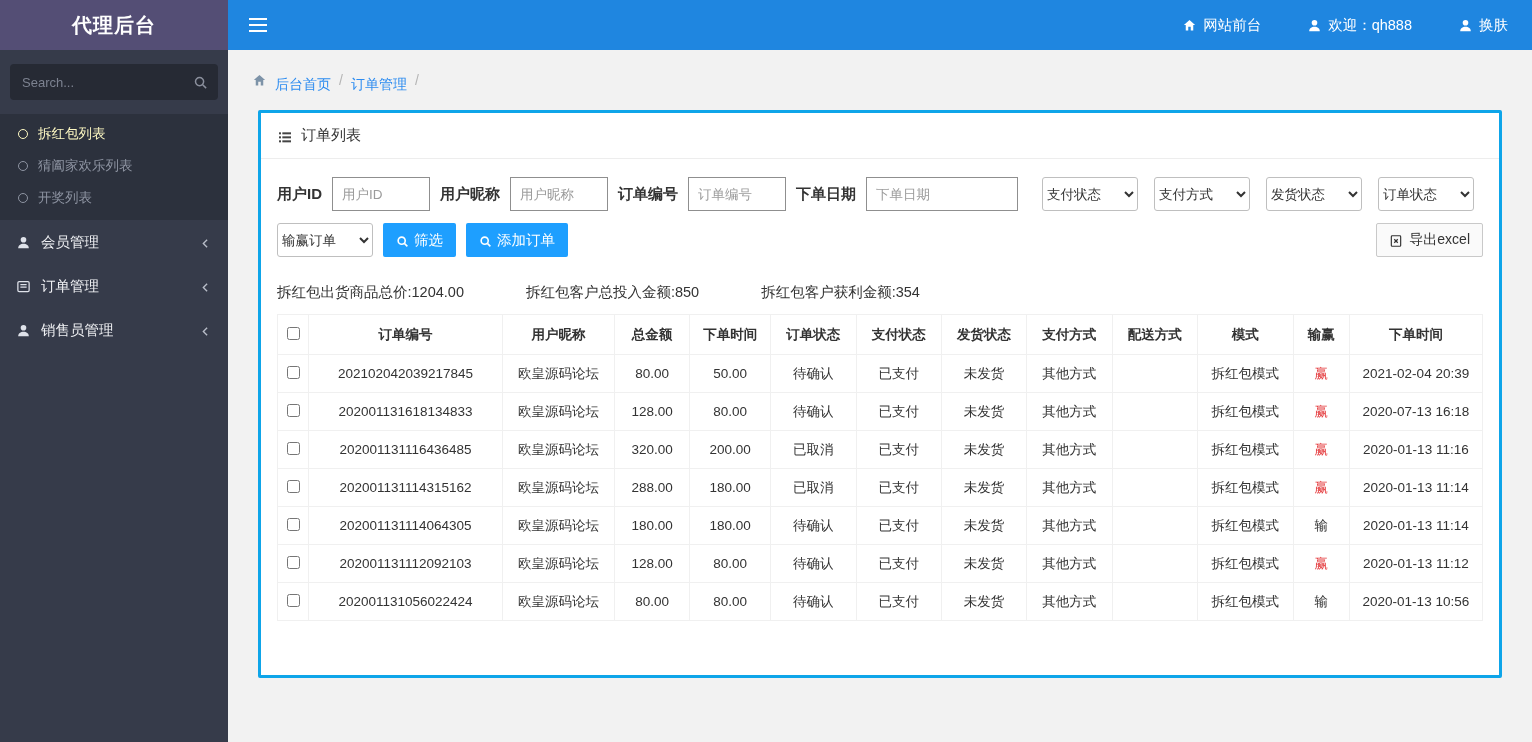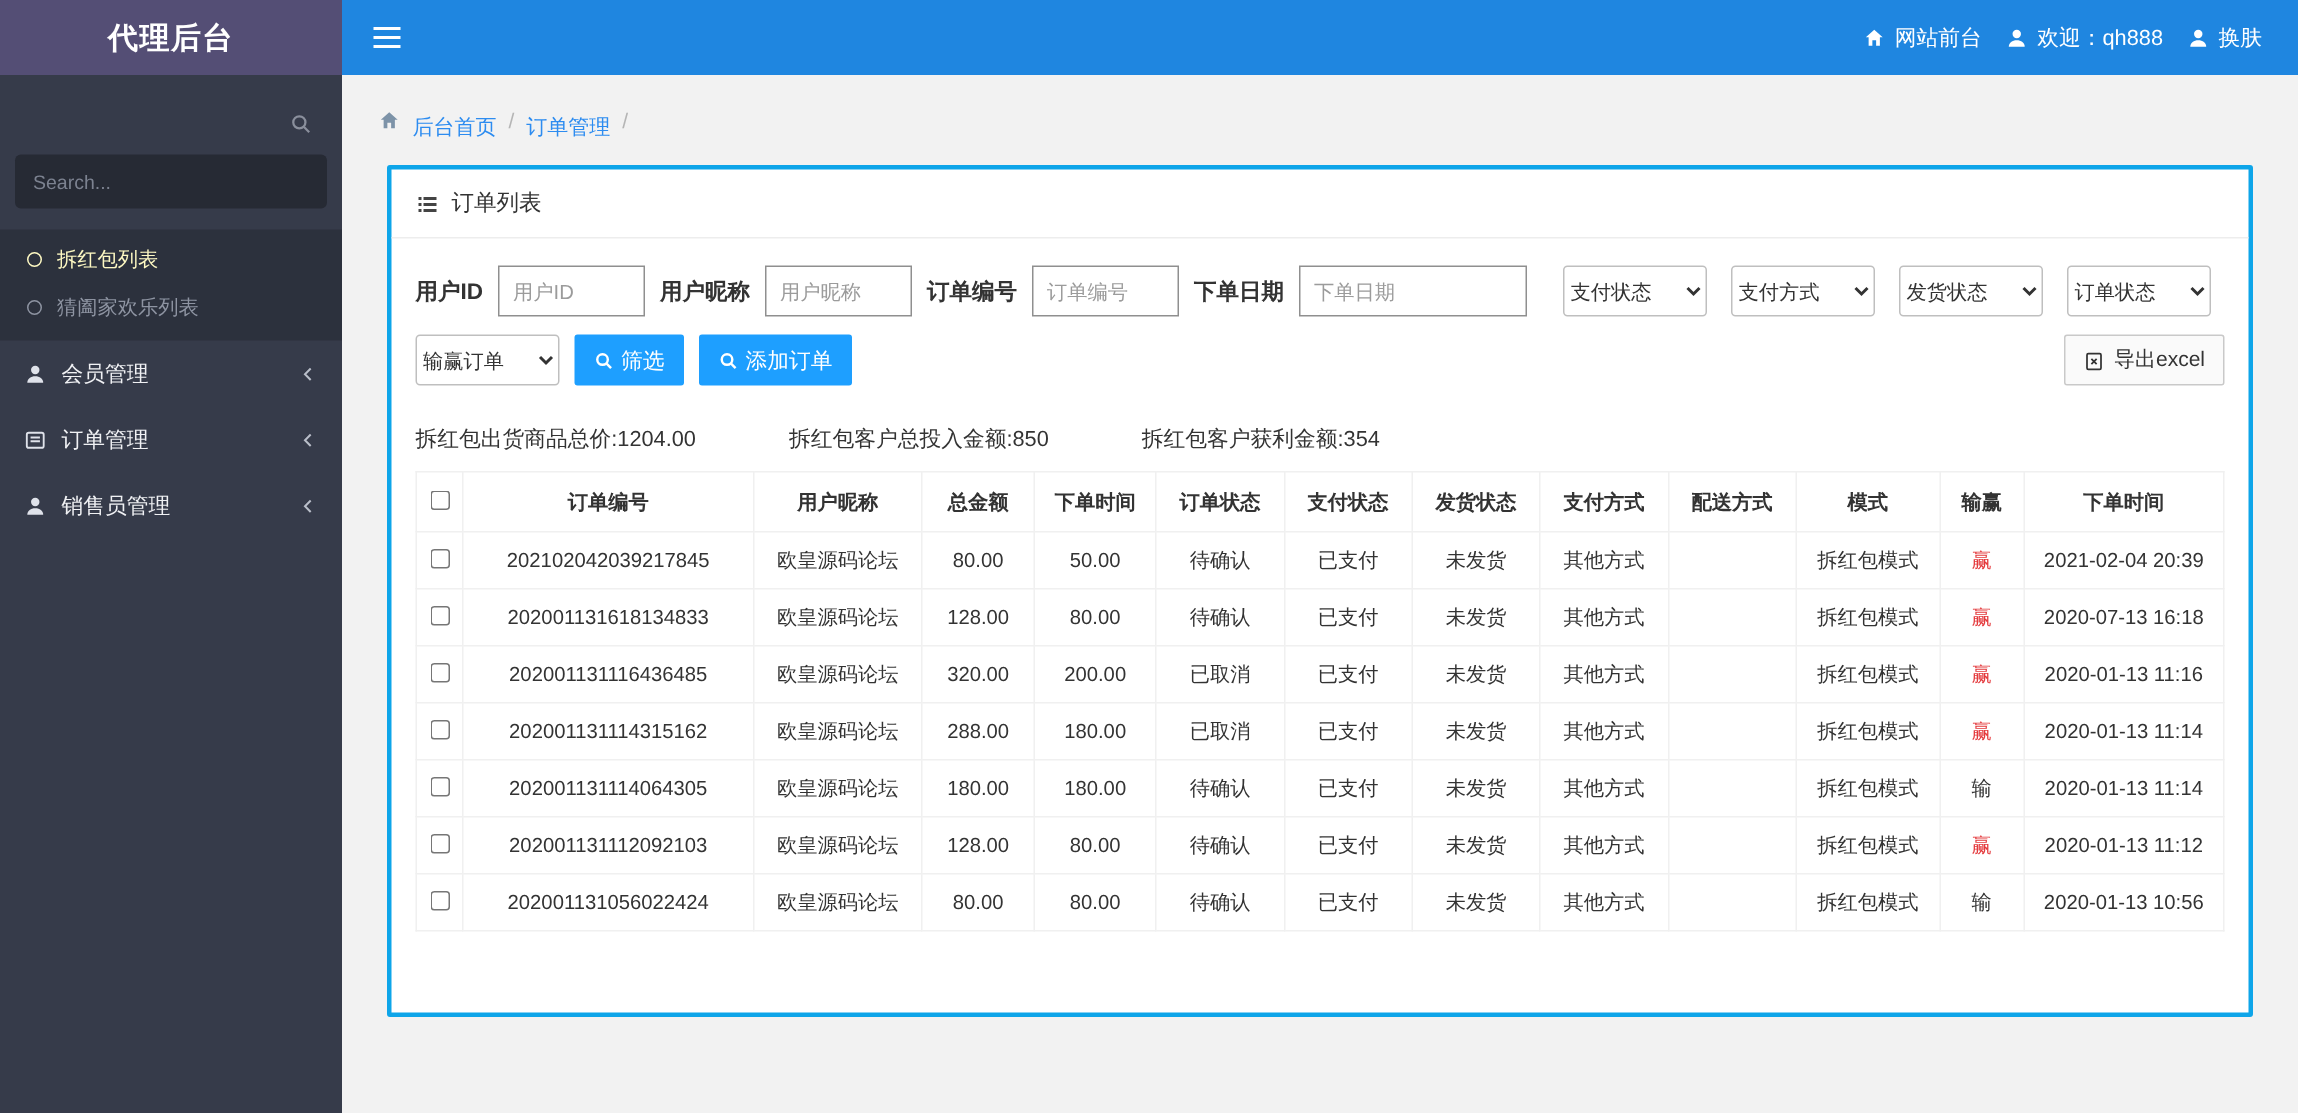--- a/index.html
+++ b/index.html
@@ -19,21 +19,20 @@
     height: 50px; background: #544e75; color: #fff;
     display: flex; align-items: center; justify-content: center;
     font-size: 20px; font-weight: bold; letter-spacing: 1px;
   }
   .side-search { padding: 14px 10px; }
   .side-search-wrap { position: relative; }
   .side-search input {
     width: 100%; height: 36px; background: #262a34; border: none; border-radius: 4px;
     color: #9aa0ad; padding: 0 34px 0 12px; font-size: 13px; outline: none;
     font-family: inherit;
-    margin-top: 39px;
   }
   .side-search input::placeholder { color: #7c8290; }
   .side-search .mag { position: absolute; right: 10px; top: 9px; color: #8a8f9c; }
   .menu-section-header {
     height: 42px; background: #23262f; color: #fff;
     display: flex; align-items: center; padding: 0 16px; cursor: pointer; font-size: 14.5px;
   }
   .menu-section-header .mi { margin-right: 10px; color: #e8eaf0; }
   .menu-section-header .chev { margin-left: auto; color: #cfd3dc; }
   .submenu { background: #2c313d; padding: 4px 0 6px; }
@@ -53,21 +52,21 @@
   .menu-item .mi { margin-right: 10px; color: #dfe2ea; }
   .menu-item .chev { margin-left: auto; color: #b9bec9; }
   
   .topbar {
     position: fixed; left: 228px; top: 0; right: 0; height: 50px;
     background: #1f86e0; display: flex; align-items: center; color: #fff; z-index: 9;
   }
   .hamburger { width: 60px; height: 50px; display: flex; flex-direction: column;
     justify-content: center; align-items: center; gap: 4px; cursor: pointer; }
   .hamburger i { display: block; width: 18px; height: 2px; background: #fff; }
-  .topbar-right { margin-left: auto; display: flex; align-items: center; gap: 16px; padding-right: 24px; }
+  .topbar-right { margin-left: auto; display: flex; align-items: center; gap: 46px; padding-right: 24px; }
   .top-link { display: flex; align-items: center; gap: 6px; color: #fff; cursor: pointer; font-size: 14.5px; }
   
   .content { margin-left: 228px; padding-top: 50px; }
   .breadcrumb { display: flex; align-items: center; gap: 8px; padding: 16px 0 0 24px; font-size: 14px; }
   .breadcrumb .home-ic { color: #7d93a8; }
   .crumb-link { color: #2d8cf0; cursor: pointer; text-decoration: none; margin-top: 10px; }
   .crumb-sep { color: #b5b5b5; }
   
   .panel {
     margin: 16px 30px 0 30px; background: #fff; border: 3px solid #0ea5e9;
@@ -137,20 +136,24 @@
 
 
   <div class="submenu">
     <div class="submenu-item active">
       <span class="ring"></span>
       <span>拆红包列表</span>
     </div>
     <div class="submenu-item">
       <span class="ring"></span>
       <span>猜阖家欢乐列表</span>
+    </div>
+    <div class="submenu-item">
+      <span class="ring"></span>
+      <span>开奖列表</span>
     </div>
   </div>
 
   <div class="menu-item">
     <span class="mi">
       <svg class="ic" width="15" height="15" viewBox="0 0 24 24" fill="currentColor">
           <circle cx="12" cy="7.5" r="4.5"></circle>
           <path d="M3.5 21c0-4.5 3.8-7 8.5-7s8.5 2.5 8.5 7z"></path>
         </svg>
     </span>

